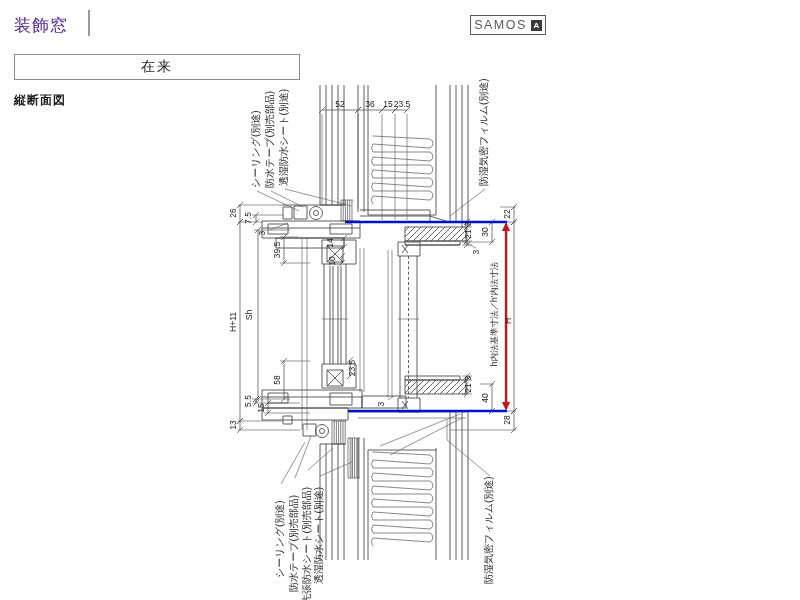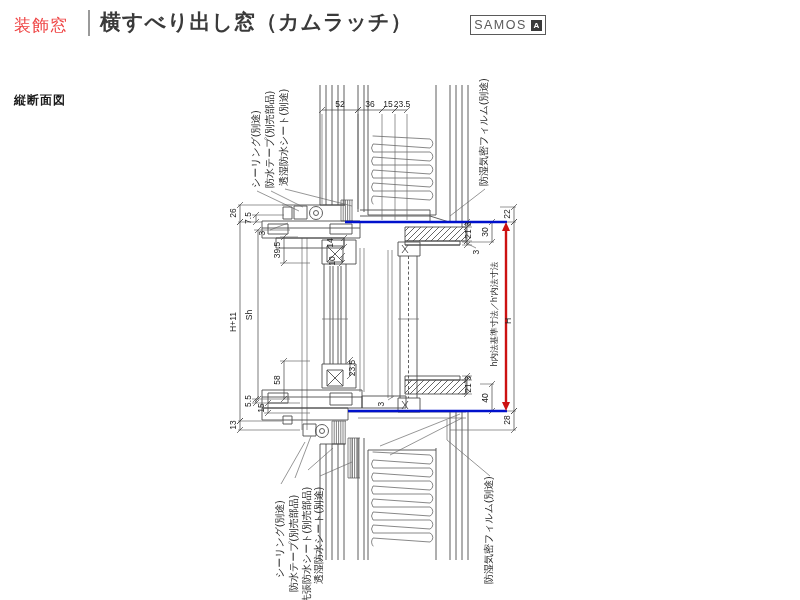--- a/index.html
+++ b/index.html
@@ -1,18 +1,18 @@
 <!DOCTYPE html>
 <html><head>
 <meta charset="utf-8">
 <style>
   html,body{margin:0;padding:0;background:#fff;}
   .page{position:relative;width:800px;height:600px;background:#fff;overflow:hidden;
         font-family:"Liberation Sans","DejaVu Sans",sans-serif;}
-  .hdr-cat{position:absolute;left:14px;top:14px;font-size:17px;color:#ef4444;letter-spacing:1px;}
+  .hdr-cat{position:absolute;left:14px;top:14px;font-size:17px;color:#4c1d95;letter-spacing:1px;}
   .hdr-div{position:absolute;left:88px;top:10px;width:2px;height:26px;background:#9a9a9a;}
   .hdr-title{position:absolute;left:100px;top:8px;font-size:21px;font-weight:bold;color:#3a3a3a;letter-spacing:1px;}
   .brand{position:absolute;left:470px;top:15px;width:74px;height:18px;border:1.5px solid #5a5a5a;
          display:flex;align-items:center;justify-content:center;gap:4px;}
   .brand-name{font-size:12.5px;color:#5a5a5a;letter-spacing:1.5px;}
   .brand-badge{width:11px;height:11px;background:#3a3a3a;color:#fff;font-size:8px;font-weight:bold;
          display:flex;align-items:center;justify-content:center;}
   .variant{position:absolute;left:14px;top:54px;width:284px;height:24px;border:1px solid #8a8a8a;
          display:flex;align-items:center;justify-content:center;font-size:14px;color:#222;letter-spacing:2px;}
   .viewlbl{position:absolute;left:14px;top:92px;font-size:12px;font-weight:600;color:#1a1a1a;letter-spacing:1px;}
@@ -28,25 +28,25 @@
   .hatchrect{fill:url(#diag);stroke:#4d4d4d;stroke-width:0.9;}
   .xhrect{fill:url(#xh);stroke:#3a3a3a;stroke-width:0.8;}
 </style>
 </head>
 <body>
 
 <div class="page">
 
   <div class="hdr-cat">装飾窓</div>
   <div class="hdr-div"></div>
-  <div class="hdr-title">横すべり出し窓（カムラッチ）</div>
   <div class="brand">
     <span class="brand-name">SAMOS</span>
     <span class="brand-badge">A</span>
   </div>
+  <div class="variant">在来</div>
   <div class="viewlbl">縦断面図</div>
 
   <svg width="800" height="600" viewBox="0 0 800 600">
     <defs>
       <pattern id="diag" width="6" height="6" patternUnits="userSpaceOnUse">
         <path d="M0,6 L6,0" stroke="#555" stroke-width="0.9" fill="none"></path>
       </pattern>
       <pattern id="xh" width="3.5" height="3.5" patternUnits="userSpaceOnUse">
         <path d="M0,3.5 L3.5,0 M0,0 L3.5,3.5" stroke="#444" stroke-width="0.7" fill="none"></path>
       </pattern>

